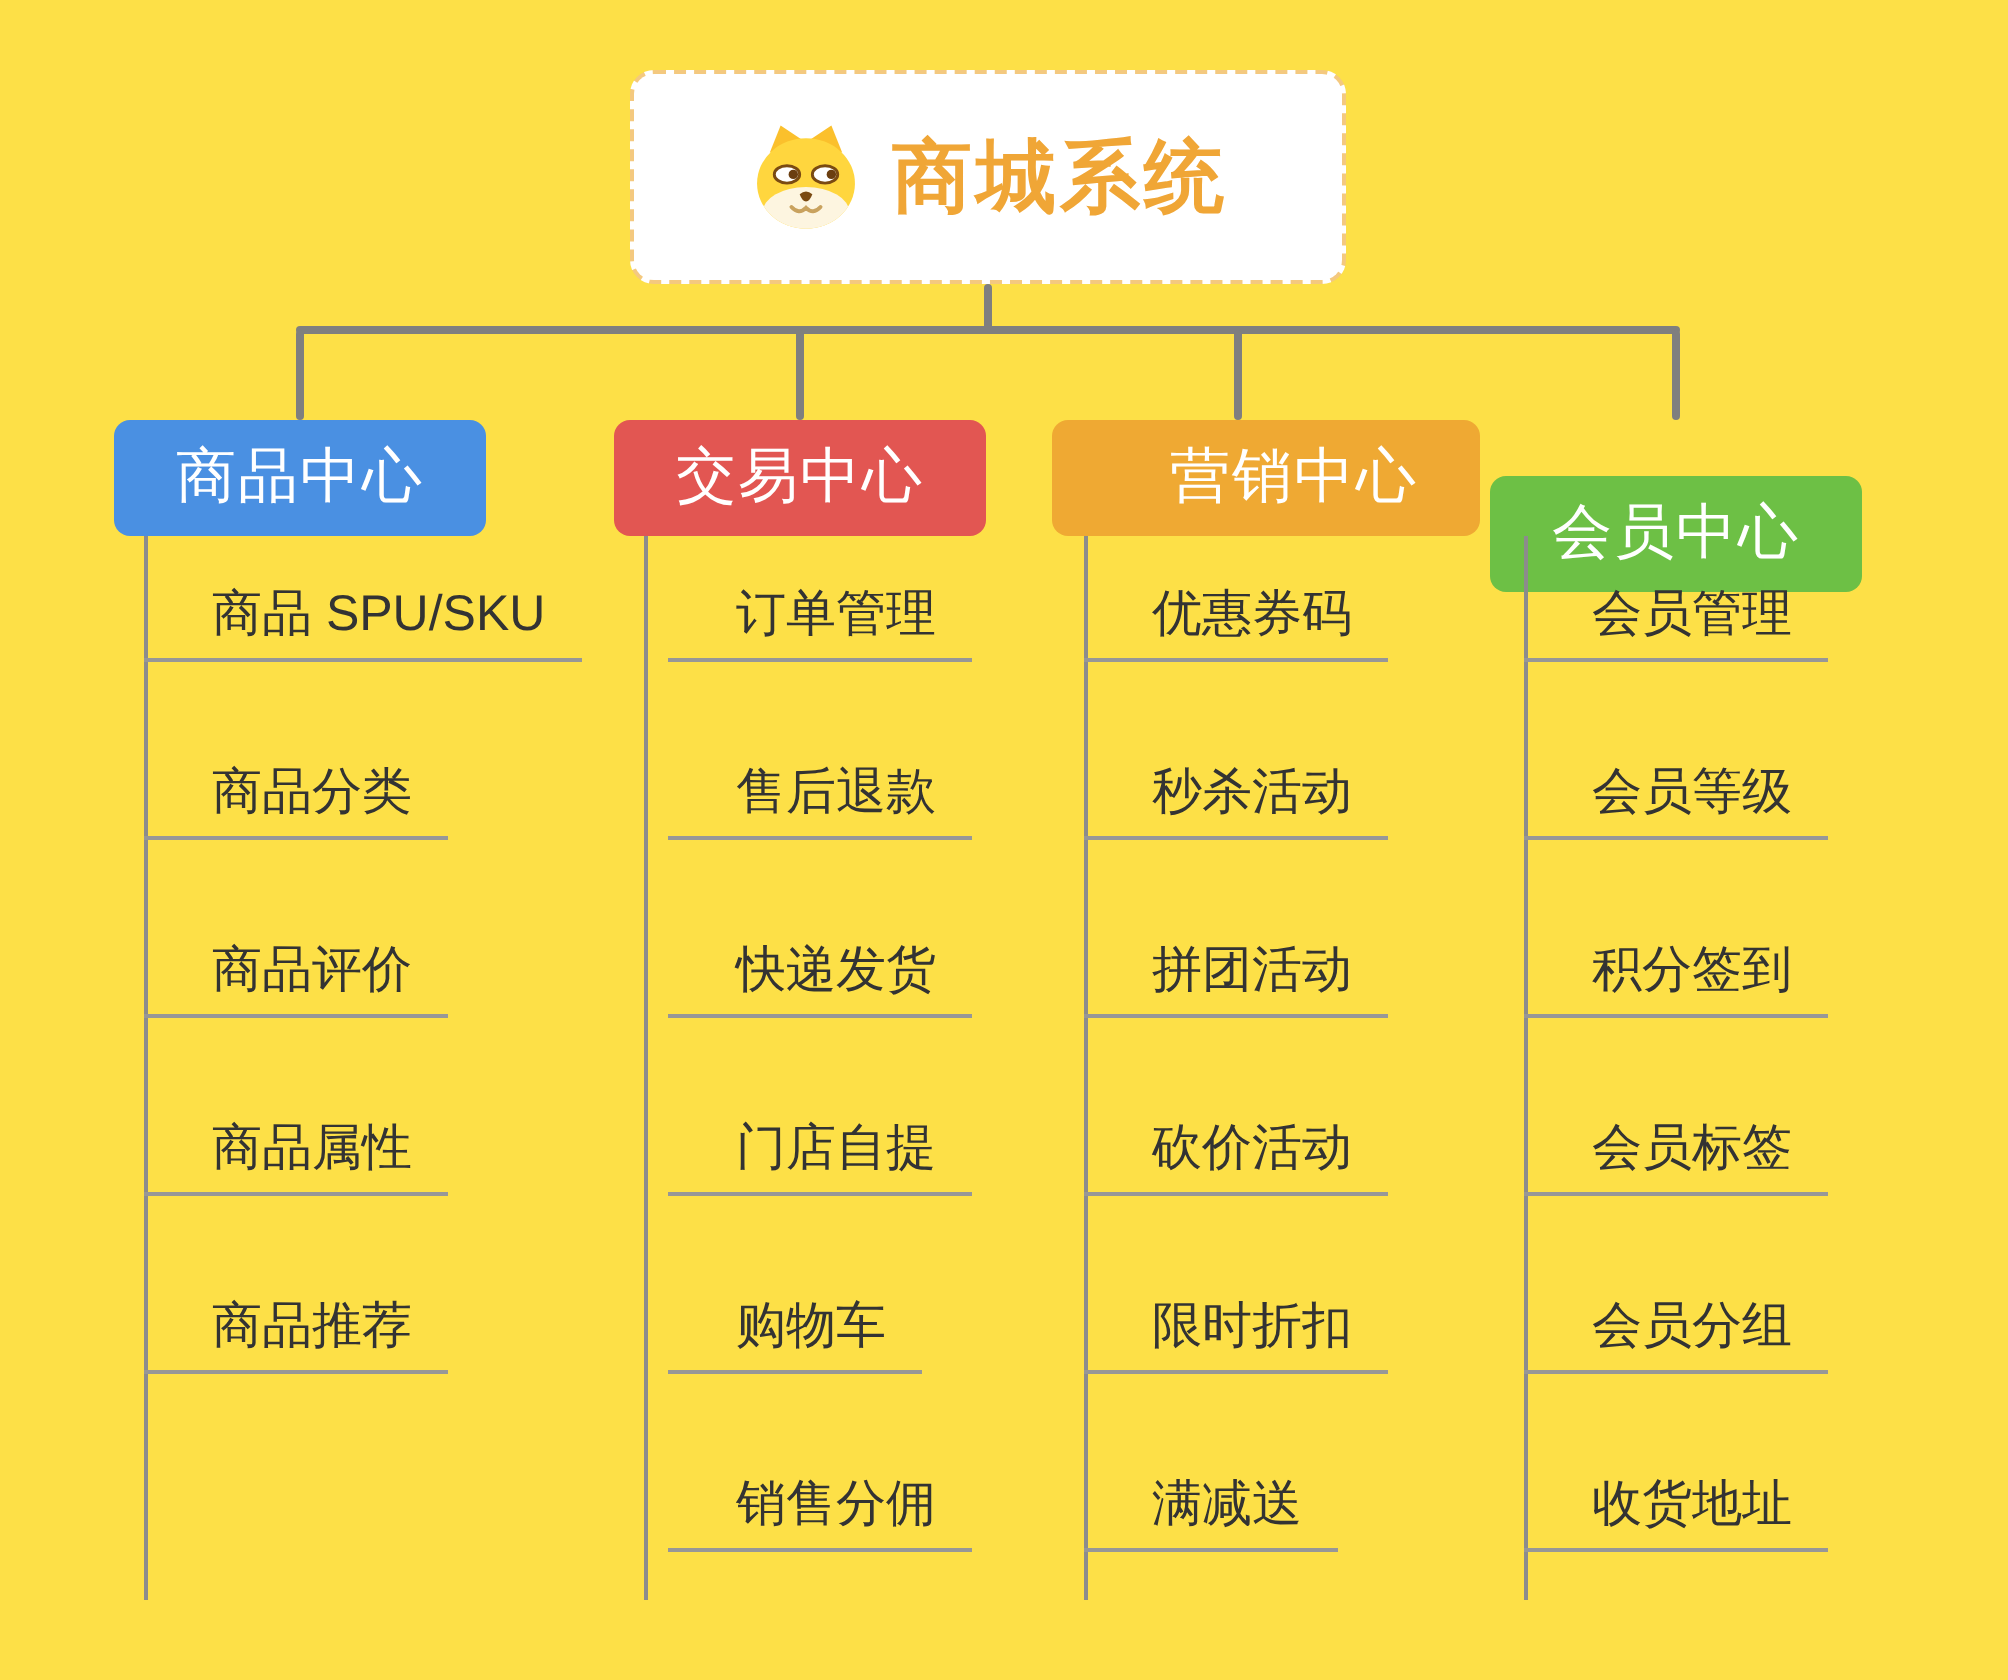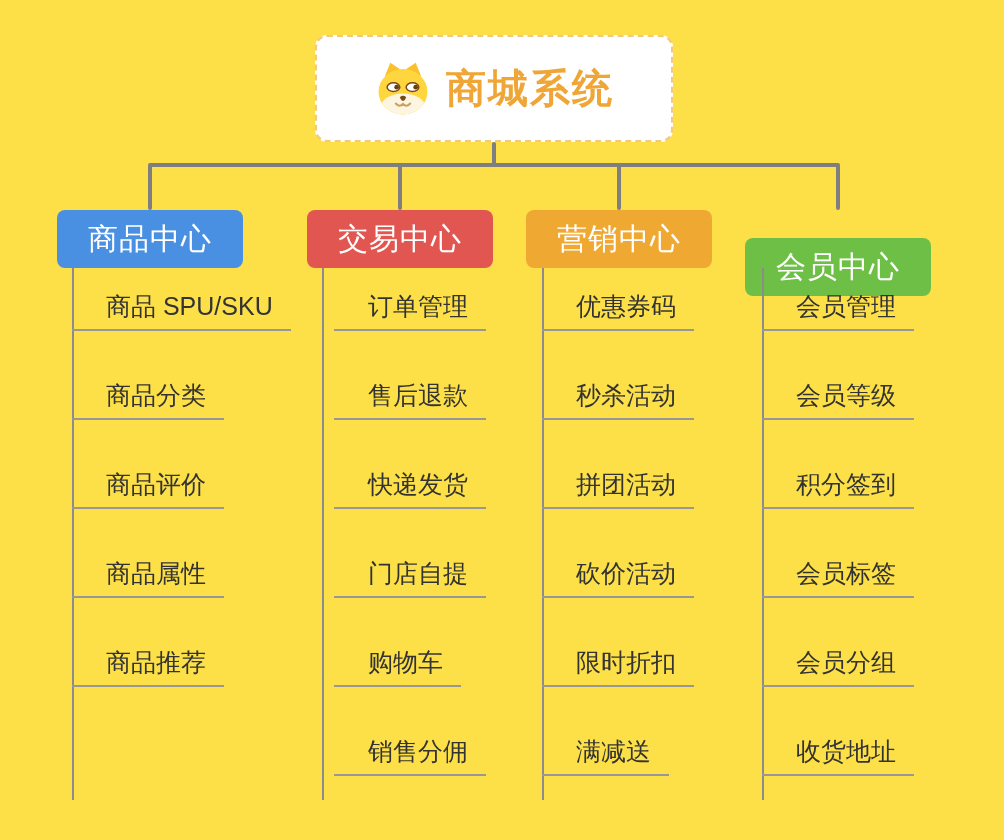--- a/index.html
+++ b/index.html
@@ -69,21 +69,21 @@
 
   <div class="conn c-root-v"></div>
   <div class="conn c-h"></div>
   <div class="conn c-drop c-d1"></div>
   <div class="conn c-drop c-d2"></div>
   <div class="conn c-drop c-d3"></div>
   <div class="conn c-drop c-d4"></div>
 
   <div class="branch-box b1" style="background-color: rgb(74, 144, 226);">商品中心</div>
   <div class="branch-box b2" style="background-color: rgb(226, 86, 82);">交易中心</div>
-  <div class="branch-box b3" style="background-color: rgb(239, 169, 51);">营销中心</div>
+  <div class="branch-box b3" style="background-color: rgb(239, 169, 51); padding-left: 28px;">营销中心</div>
   <div class="branch-box b4" style="background-color: rgb(109, 192, 69);">会员中心</div>
 
   <div class="vline v1"></div>
   <div class="vline v2"></div>
   <div class="vline v3"></div>
   <div class="vline v4"></div>
 
   <div class="col col1">
     <div class="row">
         <span class="leaf">商品 SPU/SKU</span>

